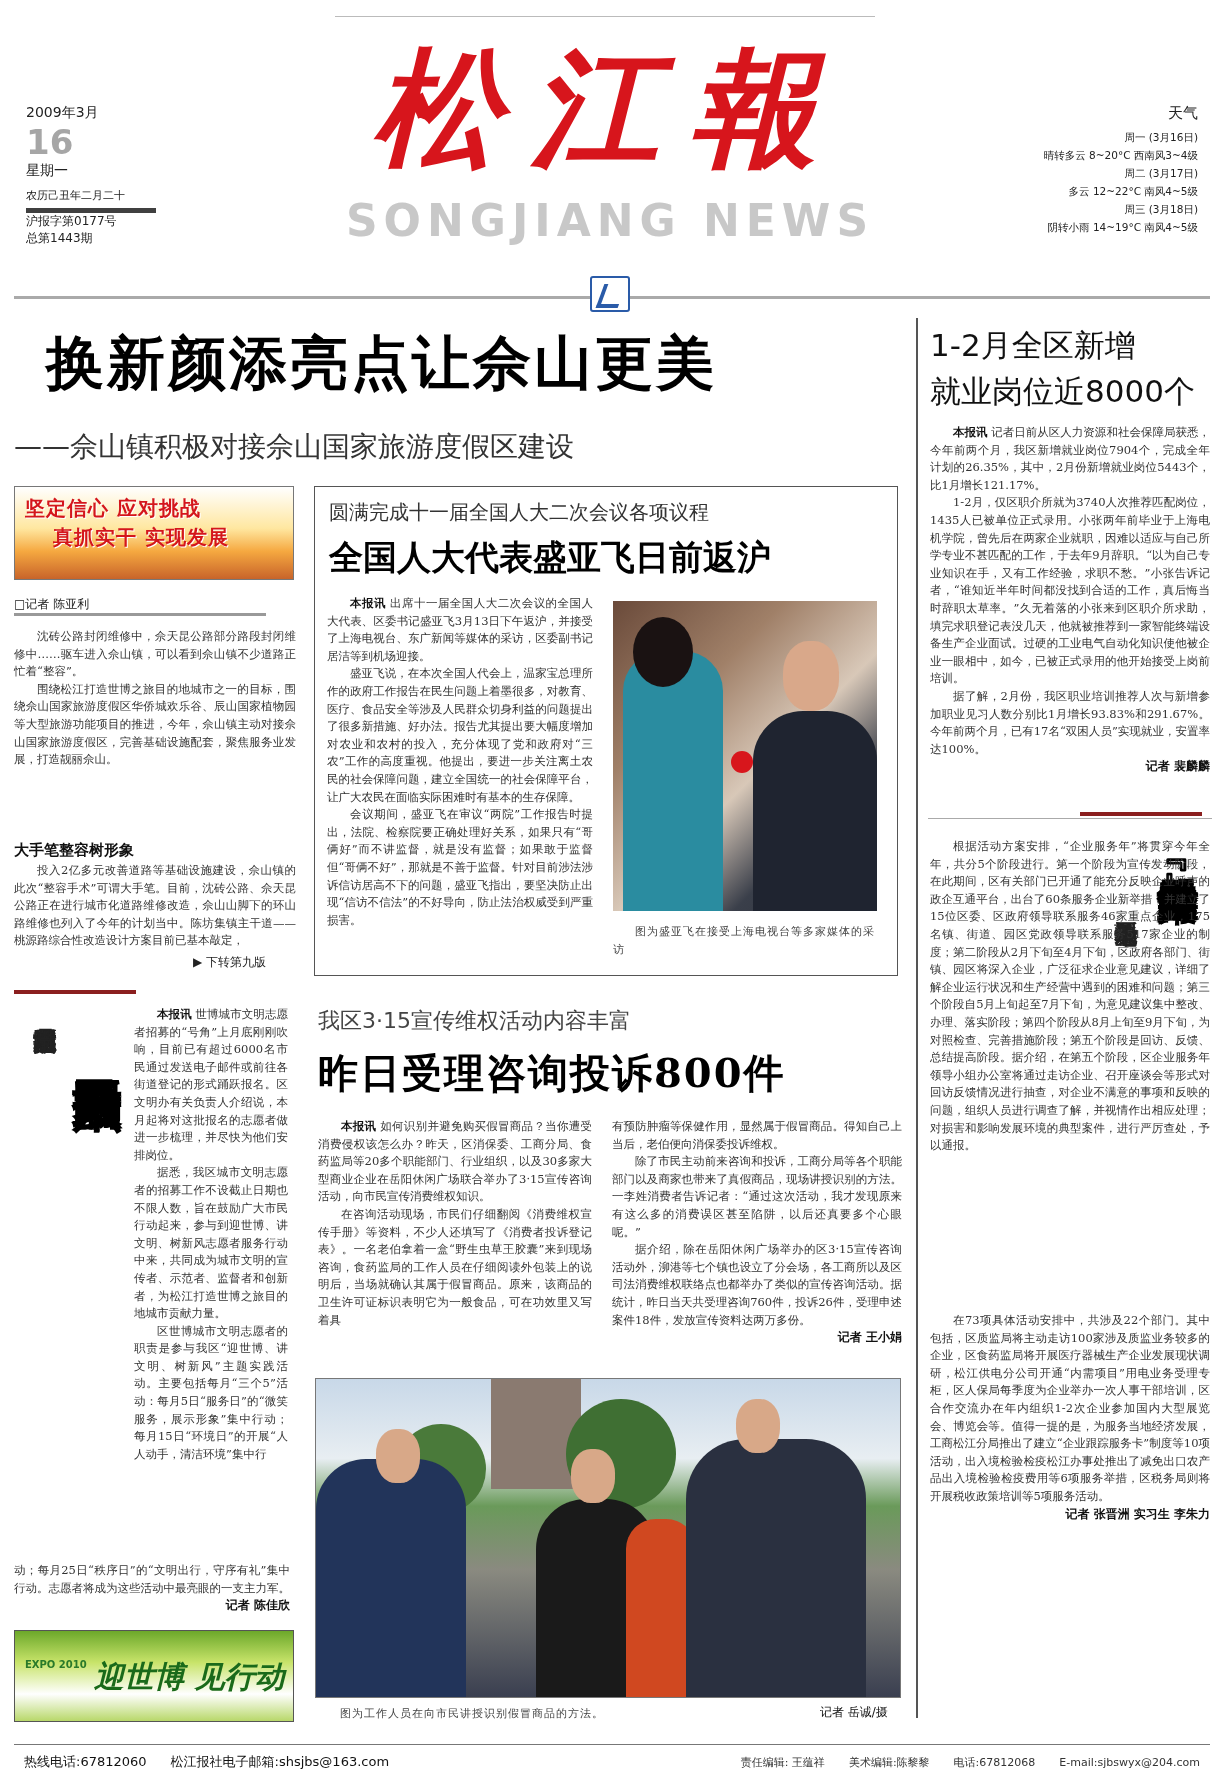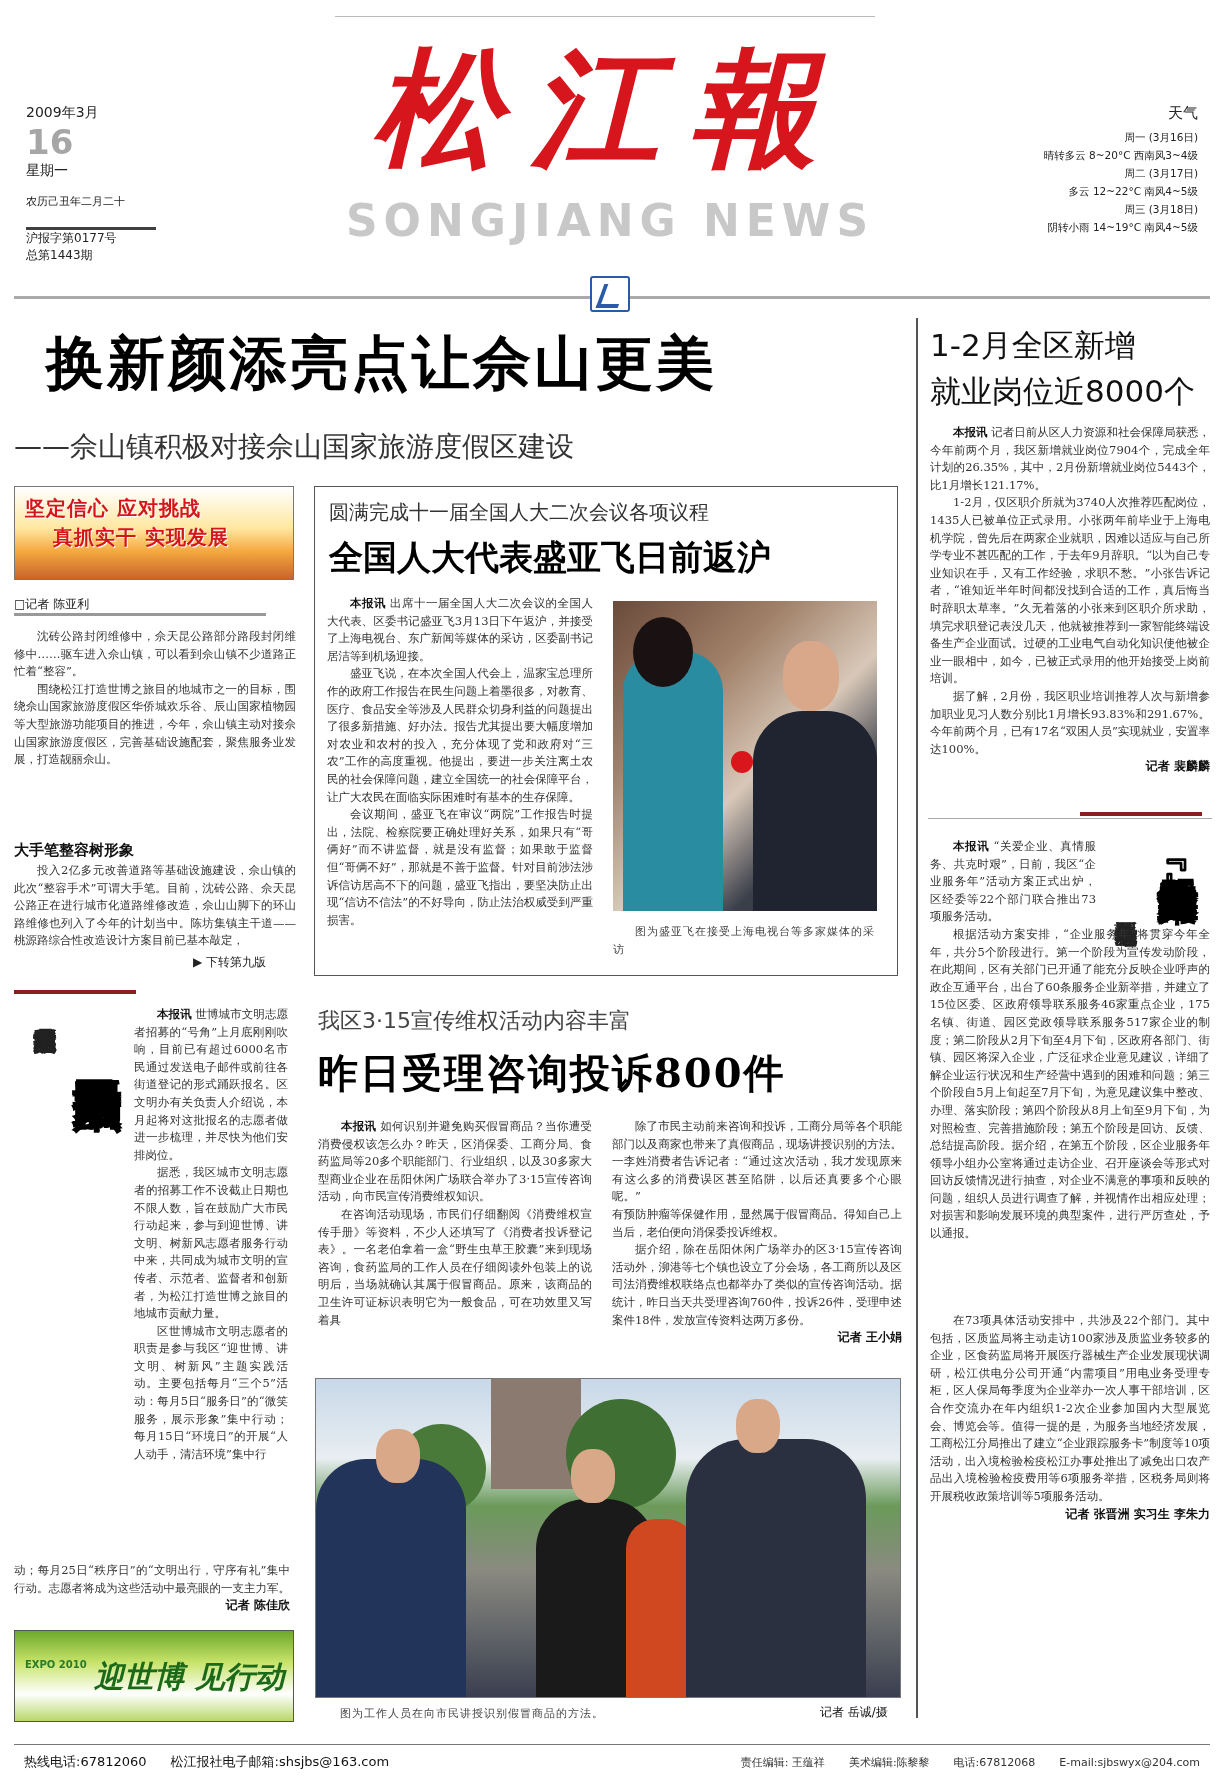--- a/index.html
+++ b/index.html
@@ -11,21 +11,21 @@
   .byline { text-align: right; font-weight: bold; font-family: "DejaVu Sans", sans-serif; font-size: 12px; color: #111; }
 
   
   #top-rule { left: 335px; top: 16px; width: 540px; height: 1px; background: #bbb; }
   #masthead-title { left: 340px; top: 28px; width: 540px; height: 160px; font-size: 128px; line-height: 160px; color: #d7151c; text-align: center; font-weight: bold; letter-spacing: 30px; font-family: "DejaVu Serif", serif; font-style: italic; }
   #masthead-en { left: 280px; top: 195px; width: 660px; font-size: 44px; font-weight: bold; color: #c8c8c8; letter-spacing: 6px; text-align: center; font-family: "DejaVu Sans", sans-serif; }
   #date-block { left: 26px; top: 104px; width: 140px; font-family: "DejaVu Sans", sans-serif; color: #222; }
   #date-ym { font-size: 14px; }
   #date-day { font-size: 34px; font-weight: bold; color: #a6a6a6; line-height: 40px; }
   #date-weekday { font-size: 14px; }
-  #date-lunar { font-size: 11px; border-bottom: 3px solid #404040; padding-bottom: 18px; margin-top: 14px; width: 130px; }
+  #date-lunar { font-size: 11px; border-bottom: 5px solid #404040; padding-bottom: 5px; margin-top: 8px; width: 130px; }
   #date-reg, #date-issue { font-size: 12px; }
   #weather { right: 26px; top: 104px; width: 300px; text-align: right; font-family: "DejaVu Sans", sans-serif; font-size: 10.5px; line-height: 18px; color: #222; }
   #weather-title { font-size: 15px; margin-bottom: 6px; }
   #head-rule { left: 14px; top: 296px; width: 1196px; height: 3px; background: #aaa; }
   #logo-mark { left: 590px; top: 276px; width: 40px; height: 36px; background: #fff; border: 2px solid #2a5ba8; border-radius: 3px; }
   #logo-mark::after { content: ""; position: absolute; left: 8px; top: 6px; width: 18px; height: 20px; border-left: 4px solid #2a5ba8; border-bottom: 4px solid #2a5ba8; transform: skewX(-20deg); }
 
   
   #lead-headline { left: 14px; top: 328px; width: 880px; font-size: 58px; font-weight: bold; letter-spacing: 3px; font-family: "DejaVu Sans", sans-serif; color: #000; line-height: 70px; margin-left: 32px; }
   #lead-subhead { left: 14px; top: 428px; width: 880px; font-size: 28px; font-family: "DejaVu Sans", sans-serif; color: #333; }
@@ -171,37 +171,36 @@
   <p class="body">1-2月，仅区职介所就为3740人次推荐匹配岗位，1435人已被单位正式录用。小张两年前毕业于上海电机学院，曾先后在两家企业就职，因难以适应与自己所学专业不甚匹配的工作，于去年9月辞职。“以为自己专业知识在手，又有工作经验，求职不愁。”小张告诉记者，“谁知近半年时间都没找到合适的工作，真后悔当时辞职太草率。”久无着落的小张来到区职介所求助，填完求职登记表没几天，他就被推荐到一家智能终端设备生产企业面试。过硬的工业电气自动化知识使他被企业一眼相中，如今，已被正式录用的他开始接受上岗前培训。</p>
   <p class="body">据了解，2月份，我区职业培训推荐人次与新增参加职业见习人数分别比1月增长93.83%和291.67%。今年前两个月，已有17名“双困人员”实现就业，安置率达100%。</p>
   <div class="byline">记者 裴麟麟</div>
 </div>
 <div class="abs" id="jobs-rule"></div>
 <div class="abs" id="jobs-div"></div>
 
 <div class="abs" id="svc-headline">『企业服务年』活动方案出台</div>
 <div class="abs" id="svc-subhead">全年将开展七十三项服务活动</div>
 <div class="abs" id="svc-body-top">
-  <p class="body"><span class="lead">本报讯</span> <span>“关爱企业、真情服务、共克时艰”，日前，我区“企业服务年”活动方案正式出炉，区经委等22个部门联合推出73项服务活动。</span></p>
   <p class="body" style="width:280px;">根据活动方案安排，“企业服务年”将贯穿今年全年，共分5个阶段进行。第一个阶段为宣传发动阶段，在此期间，区有关部门已开通了能充分反映企业呼声的政企互通平台，出台了60条服务企业新举措，并建立了15位区委、区政府领导联系服务46家重点企业，175名镇、街道、园区党政领导联系服务517家企业的制度；第二阶段从2月下旬至4月下旬，区政府各部门、街镇、园区将深入企业，广泛征求企业意见建议，详细了解企业运行状况和生产经营中遇到的困难和问题；第三个阶段自5月上旬起至7月下旬，为意见建议集中整改、办理、落实阶段；第四个阶段从8月上旬至9月下旬，为对照检查、完善措施阶段；第五个阶段是回访、反馈、总结提高阶段。据介绍，在第五个阶段，区企业服务年领导小组办公室将通过走访企业、召开座谈会等形式对回访反馈情况进行抽查，对企业不满意的事项和反映的问题，组织人员进行调查了解，并视情作出相应处理；对损害和影响发展环境的典型案件，进行严厉查处，予以通报。</p>
 </div>
 <div class="abs" id="svc-body-bottom">
   <p class="body">在73项具体活动安排中，共涉及22个部门。其中包括，区质监局将主动走访100家涉及质监业务较多的企业，区食药监局将开展医疗器械生产企业发展现状调研，松江供电分公司开通“内需项目”用电业务受理专柜，区人保局每季度为企业举办一次人事干部培训，区合作交流办在年内组织1-2次企业参加国内大型展览会、博览会等。值得一提的是，为服务当地经济发展，工商松江分局推出了建立“企业跟踪服务卡”制度等10项活动，出入境检验检疫松江办事处推出了减免出口农产品出入境检验检疫费用等6项服务举措，区税务局则将开展税收政策培训等5项服务活动。</p>
   <div class="byline">记者 张晋洲 实习生 李朱力</div>
 </div>
 
 <div class="abs" id="cp-kicker">我区3·15宣传维权活动内容丰富</div>
 <div class="abs" id="cp-headline">昨日受理咨询投诉800件</div>
 <div class="abs" id="cp-col1">
   <p class="body"><span class="lead">本报讯</span> <span>如何识别并避免购买假冒商品？当你遭受消费侵权该怎么办？昨天，区消保委、工商分局、食药监局等20多个职能部门、行业组织，以及30多家大型商业企业在岳阳休闲广场联合举办了3·15宣传咨询活动，向市民宣传消费维权知识。</span></p>
   <p class="body">在咨询活动现场，市民们仔细翻阅《消费维权宣传手册》等资料，不少人还填写了《消费者投诉登记表》。一名老伯拿着一盒“野生虫草王胶囊”来到现场咨询，食药监局的工作人员在仔细阅读外包装上的说明后，当场就确认其属于假冒商品。原来，该商品的卫生许可证标识表明它为一般食品，可在功效里又写着具</p>
 </div>
 <div class="abs" id="cp-col2">
+  <p class="body noindent">有预防肿瘤等保健作用，显然属于假冒商品。得知自己上当后，老伯便向消保委投诉维权。</p>
   <p class="body">除了市民主动前来咨询和投诉，工商分局等各个职能部门以及商家也带来了真假商品，现场讲授识别的方法。一李姓消费者告诉记者：“通过这次活动，我才发现原来有这么多的消费误区甚至陷阱，以后还真要多个心眼呢。”</p>
-  <p class="body noindent">有预防肿瘤等保健作用，显然属于假冒商品。得知自己上当后，老伯便向消保委投诉维权。</p>
   <p class="body">据介绍，除在岳阳休闲广场举办的区3·15宣传咨询活动外，泖港等七个镇也设立了分会场，各工商所以及区司法消费维权联络点也都举办了类似的宣传咨询活动。据统计，昨日当天共受理咨询760件，投诉26件，受理申述案件18件，发放宣传资料达两万多份。</p>
   <div class="byline">记者 王小娟</div>
 </div>
 <div class="abs" id="cp-photo">
   <div class="tree1"></div>
   <div class="bldg"></div>
   <div class="tree2"></div>
   <div class="officer"></div>
   <div class="face" style="left:60px;top:50px;"></div>
   <div class="p2"></div>

